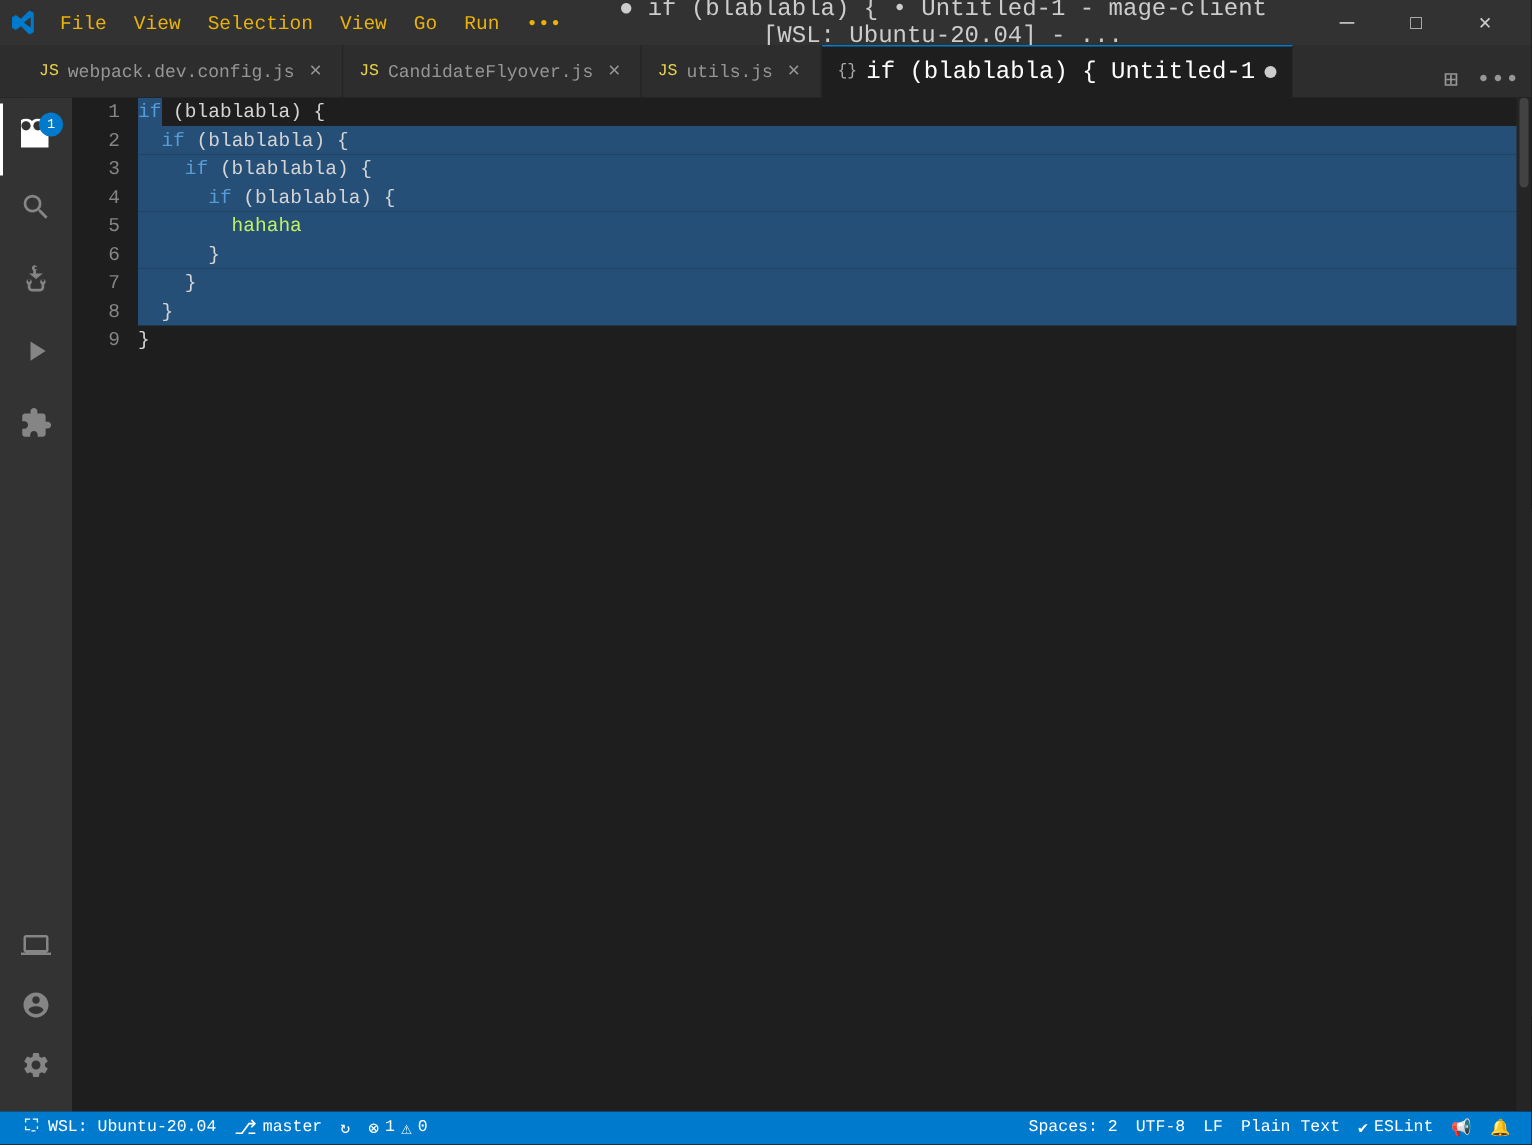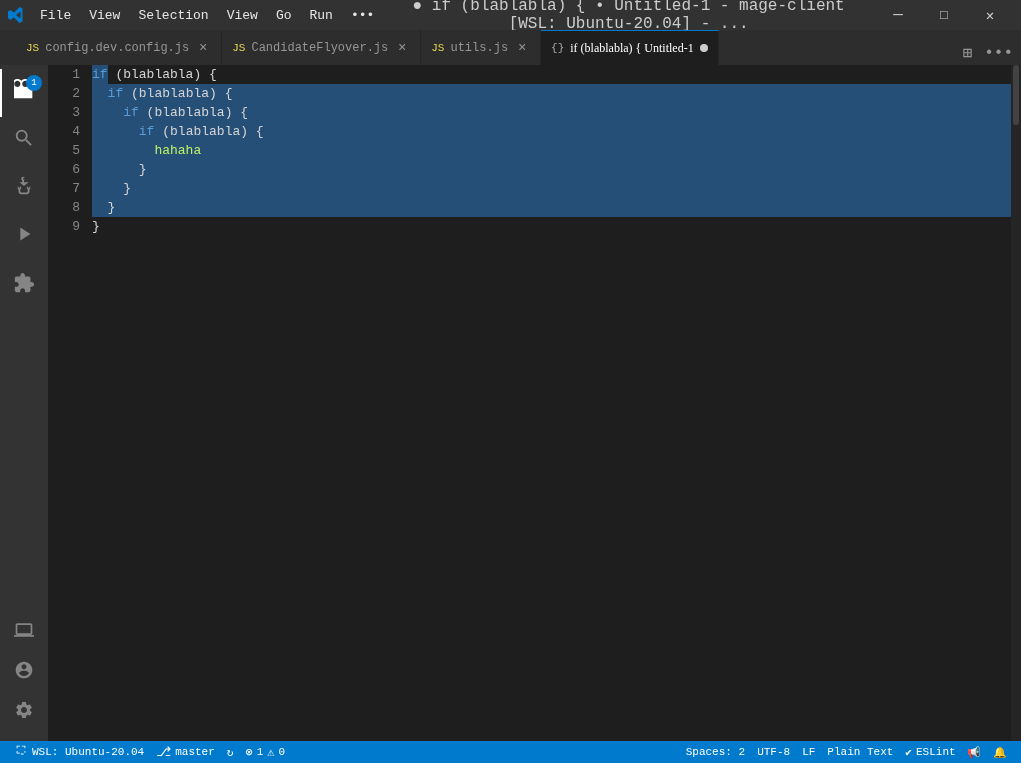--- a/index.html
+++ b/index.html
@@ -21,21 +21,21 @@
       background: #323233;
       display: flex;
       align-items: center;
       padding: 0 8px;
       gap: 8px;
       flex-shrink: 0;
       user-select: none;
     }
     #title-bar .menu-item {
       padding: 2px 8px;
-      color: #e5e5e5;
+      color: #eab308;
       cursor: pointer;
       border-radius: 3px;
     }
     #title-bar .title-text {
       flex: 1;
       text-align: center;
       font-size: 16px;
       color: #cccccc;
     }
 
@@ -251,36 +251,36 @@
   <div style="display:flex;gap:0;">
     <span style="width:46px;height:30px;display:flex;align-items:center;justify-content:center;cursor:pointer;font-size:16px;color:#ccc;">—</span>
     <span style="width:46px;height:30px;display:flex;align-items:center;justify-content:center;cursor:pointer;font-size:13px;color:#ccc;">□</span>
     <span style="width:46px;height:30px;display:flex;align-items:center;justify-content:center;cursor:pointer;font-size:14px;color:#ccc;">✕</span>
   </div>
 </div>
 
 <div id="tab-bar">
   <div class="tab">
     <span class="tab-icon">JS</span>
-    <span>config.dev.config.js</span>
+    <span>webpack.dev.config.js</span>
     <span class="tab-close">×</span>
   </div>
   <div class="tab">
     <span class="tab-icon">JS</span>
     <span>CandidateFlyover.js</span>
     <span class="tab-close">×</span>
   </div>
   <div class="tab">
     <span class="tab-icon">JS</span>
     <span>utils.js</span>
     <span class="tab-close">×</span>
   </div>
   <div class="tab active">
     <span style="font-size:11px;color:#aaaaaa;">{}</span>
-    <span style="font-size:12px;font-family:Liberation Serif, serif;">if (blablabla) { Untitled-1</span>
+    <span style="font-size:16px;">if (blablabla) { Untitled-1</span>
     <span class="dirty-dot"></span>
   </div>
   <div class="tab-actions">
     <span class="tab-action-btn" title="Split Editor">⊞</span>
     <span class="tab-action-btn" title="More Actions">•••</span>
   </div>
 </div>
 
 <div id="main">
 

